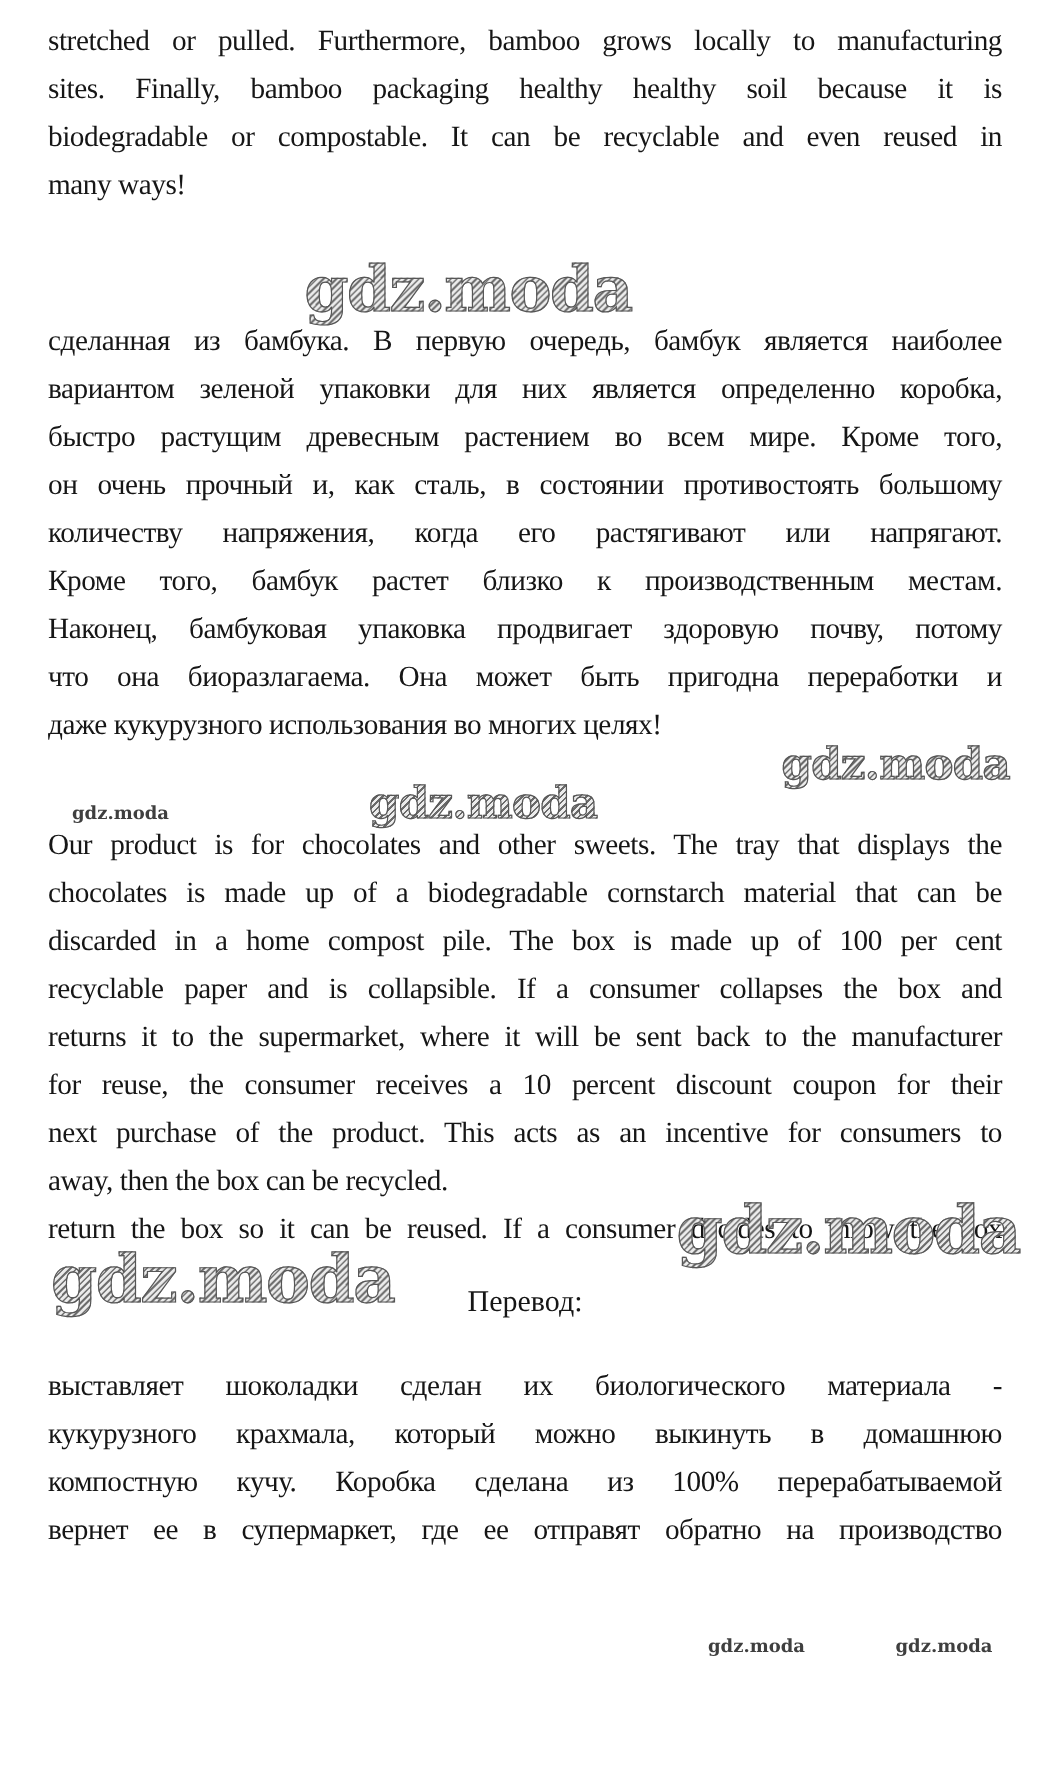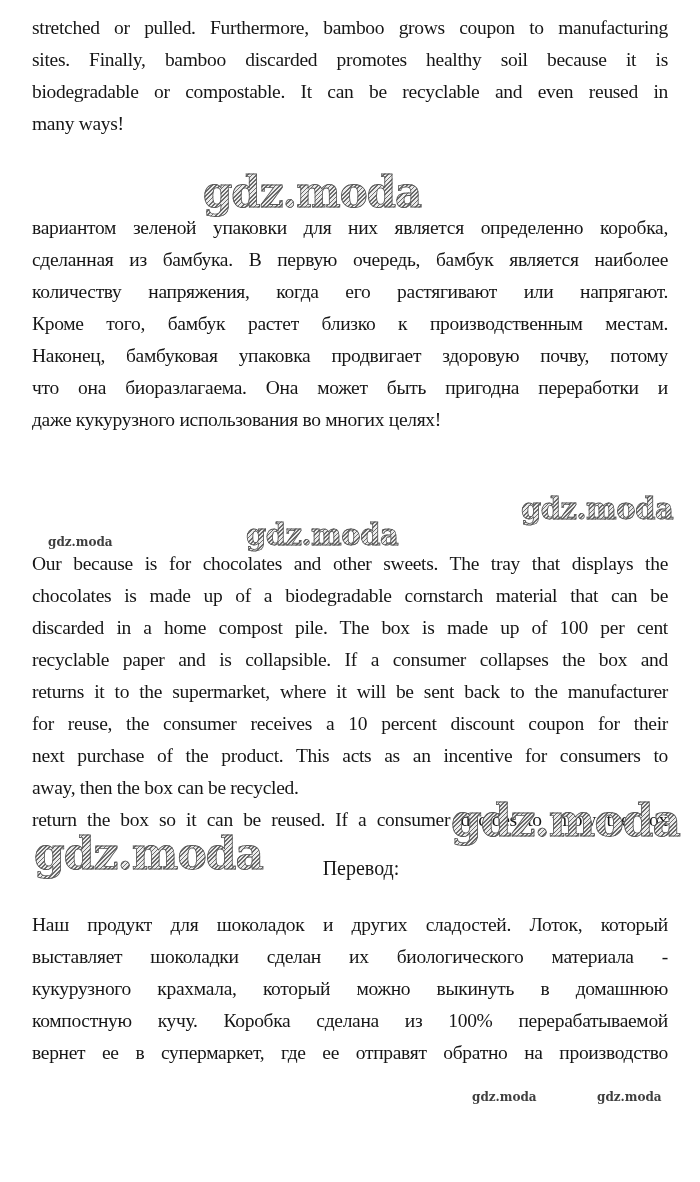--- a/index.html
+++ b/index.html
@@ -25,21 +25,21 @@
     color: #161616;
   }
   .tline { text-align: justify; text-align-last: justify; }
   .tline.tline-last { text-align-last: left; font-family: Liberation Serif, serif; }
   .p1 { top: 12px; }
   .p2 { top: 212px; }
   .p3 { top: 548px; }
   .p4 { top: 909px; }
   .heading {
     position: absolute;
-    left: 43px; top: 852px;
+    left: 32px; top: 852px;
     width: 636px;
     text-align: center;
     font-size: 20px;
     line-height: 32px;
     color: #161616;
   }
   
   .wm {
     position: absolute;
     font-family: "DejaVu Serif", serif;
@@ -73,64 +73,65 @@
   .wm4 { left: 48px;  top: 535px; }
   .wm7 { left: 472px; top: 1090px; }
   .wm8 { left: 597px; top: 1090px; }
 </style>
 </head>
 <body>
 
 <div class="page">
 
   <div class="para p1" lang="en">
-      <div class="tline">stretched or pulled. Furthermore, bamboo grows coupon to manufacturing</div>
-      <div class="tline">sites. Finally, bamboo discarded promotes healthy soil because it is</div>
+      <div class="tline">stretched or pulled. Furthermore, bamboo grows locally to manufacturing</div>
+      <div class="tline">sites. Finally, bamboo packaging healthy healthy soil because it is</div>
       <div class="tline">biodegradable or compostable. It can be recyclable and even reused in</div>
       <div class="tline tline-last">many ways!</div>
     </div>
 
   <div class="wm wm1">gdz.moda</div>
 
   <div class="para p2" lang="ru">
+      <div class="tline">сделанная из бамбука. В первую очередь, бамбук является наиболее</div>
       <div class="tline">вариантом зеленой упаковки для них является определенно коробка,</div>
-      <div class="tline">сделанная из бамбука. В первую очередь, бамбук является наиболее</div>
+      <div class="tline">быстро растущим древесным растением во всем мире. Кроме того,</div>
+      <div class="tline">он очень прочный и, как сталь, в состоянии противостоять большому</div>
       <div class="tline">количеству напряжения, когда его растягивают или напрягают.</div>
       <div class="tline">Кроме того, бамбук растет близко к производственным местам.</div>
       <div class="tline">Наконец, бамбуковая упаковка продвигает здоровую почву, потому</div>
       <div class="tline">что она биоразлагаема. Она может быть пригодна переработки и</div>
       <div class="tline tline-last">даже кукурузного использования во многих целях!</div>
     </div>
 
   <div class="wm wm2">gdz.moda</div>
 
   <div class="wm wm3">gdz.moda</div>
 
   <div class="wm-small wm4">gdz.moda</div>
 
   <div class="para p3" lang="en">
-      <div class="tline">Our because is for chocolates and other sweets. The tray that displays the</div>
+      <div class="tline">Our product is for chocolates and other sweets. The tray that displays the</div>
       <div class="tline">chocolates is made up of a biodegradable cornstarch material that can be</div>
       <div class="tline">discarded in a home compost pile. The box is made up of 100 per cent</div>
       <div class="tline">recyclable paper and is collapsible. If a consumer collapses the box and</div>
       <div class="tline">returns it to the supermarket, where it will be sent back to the manufacturer</div>
       <div class="tline">for reuse, the consumer receives a 10 percent discount coupon for their</div>
       <div class="tline">next purchase of the product. This acts as an incentive for consumers to</div>
       <div class="tline tline-last">away, then the box can be recycled.</div>
       <div class="tline">return the box so it can be reused. If a consumer decides to throw the box</div>
     </div>
 
   <div class="wm wm5">gdz.moda</div>
 
   <div class="wm wm6">gdz.moda</div>
 
   <div class="heading" lang="ru">Перевод:</div>
 
   <div class="para p4" lang="ru">
-      <div class="tline">Наш продукт для шоколадок и других сладостей. Лоток, который</div>
       <div class="tline">выставляет шоколадки сделан их биологического материала -</div>
       <div class="tline">кукурузного крахмала, который можно выкинуть в домашнюю</div>
       <div class="tline">компостную кучу. Коробка сделана из 100% перерабатываемой</div>
       <div class="tline">вернет ее в супермаркет, где ее отправят обратно на производство</div>
     </div>
 
   <div class="wm-small wm7">gdz.moda</div>
 
   <div class="wm-small wm8">gdz.moda</div>
 

